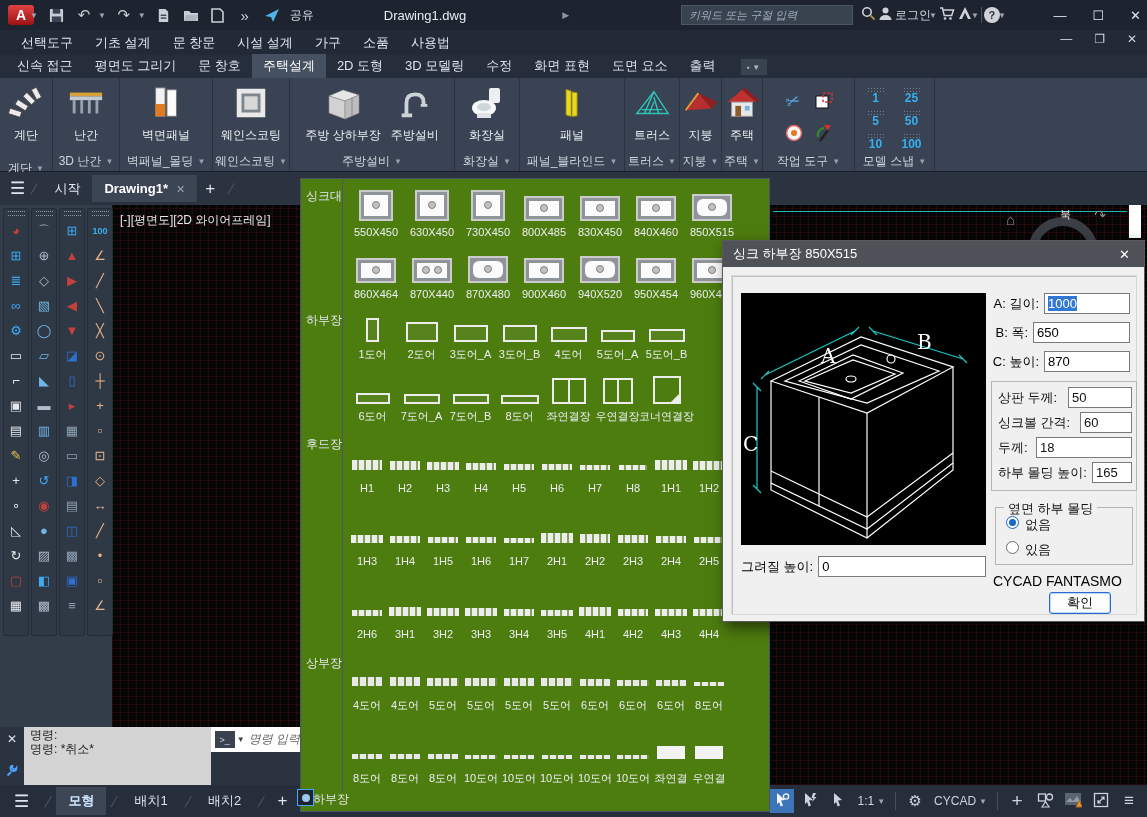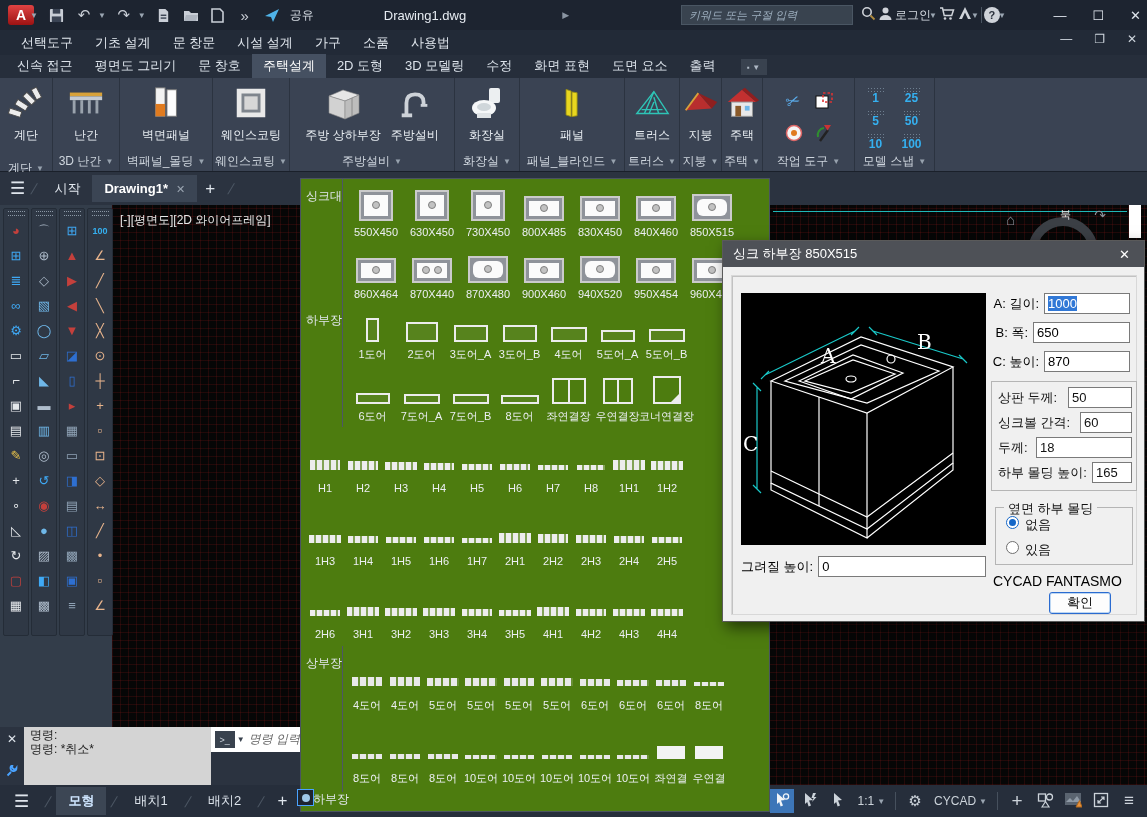--- a/index.html
+++ b/index.html
@@ -809,20 +809,21 @@
                 <div class="plbl">우연결장</div>
               </div>
               <div class="pitem w48">
                 <div class="ic-corner" style="width: 28px; height: 28px;"></div>
                 <div class="plbl">코너연결장</div>
               </div>
             </div>
           </div>
         </div>
         <div class="psection">
+          <div class="pgutter">후드장</div>
           <div class="pcontent">
             <div class="prow row-b">
               <div class="pitem w38">
                 <div class="ic-hood" style="width: 30px; height: 10px;"></div>
                 <div class="plbl">H1</div>
               </div>
               <div class="pitem w38">
                 <div class="ic-hood" style="width: 30px; height: 9px;"></div>
                 <div class="plbl">H2</div>
               </div>

